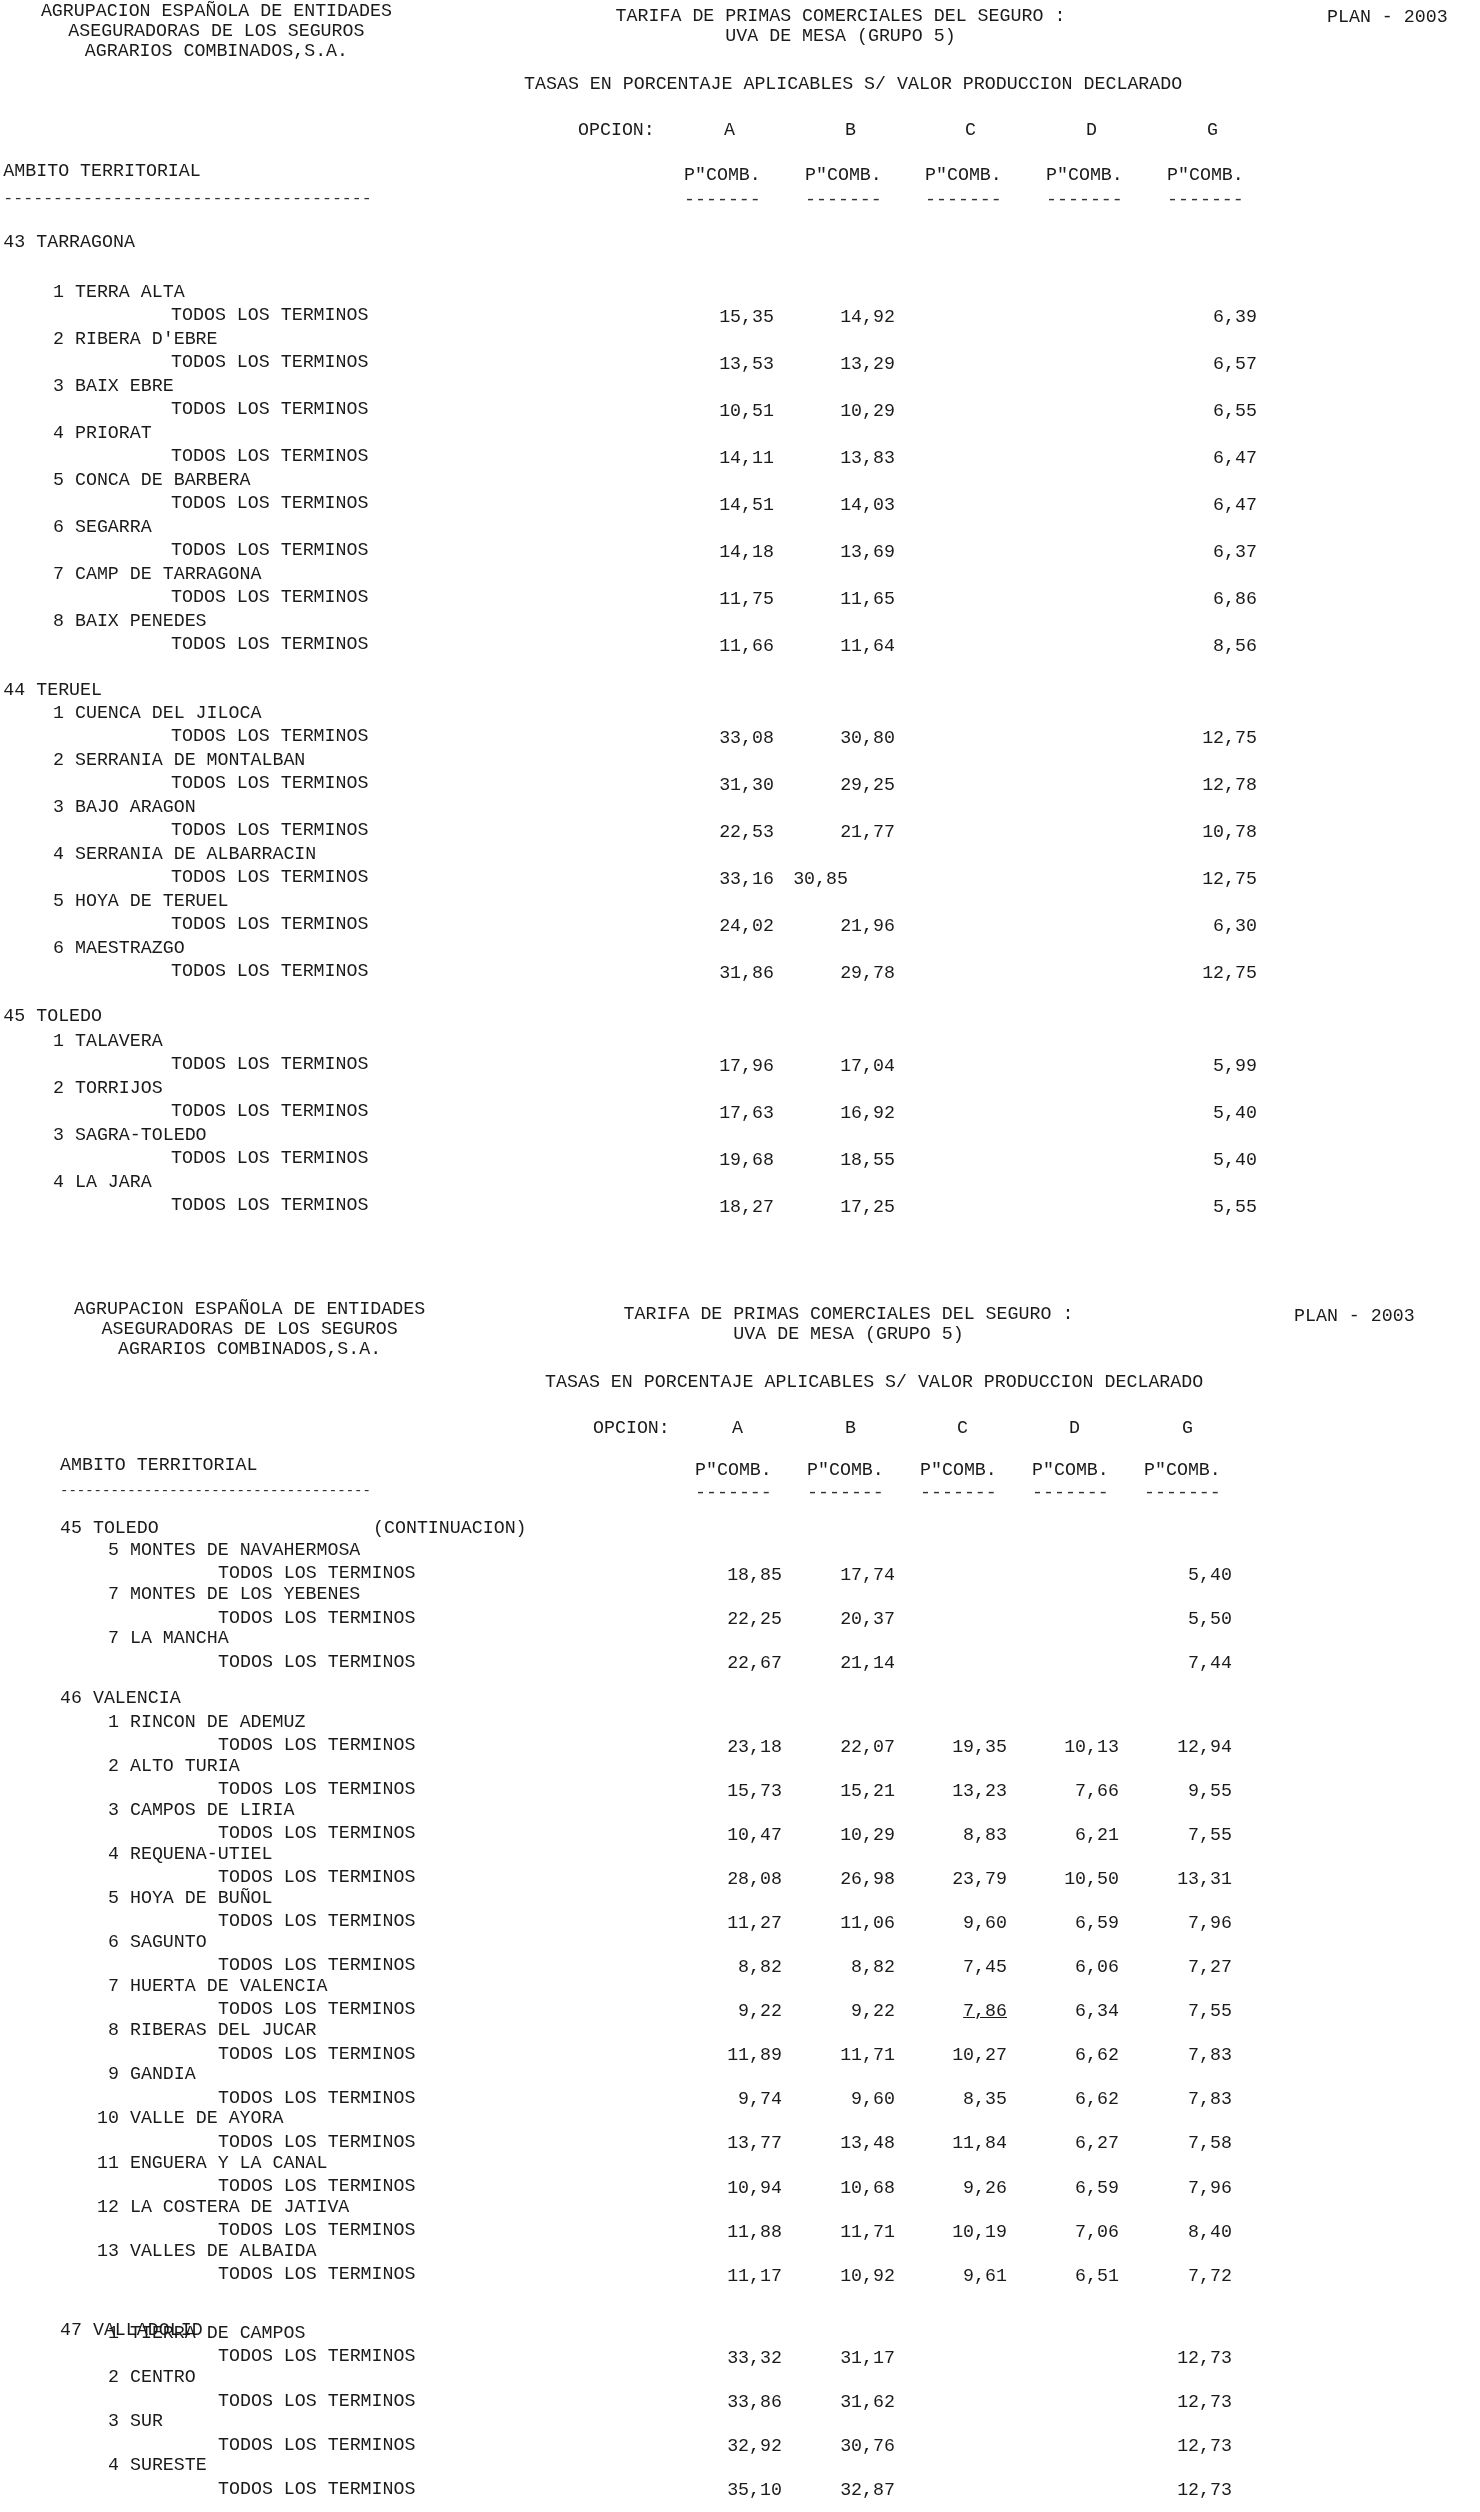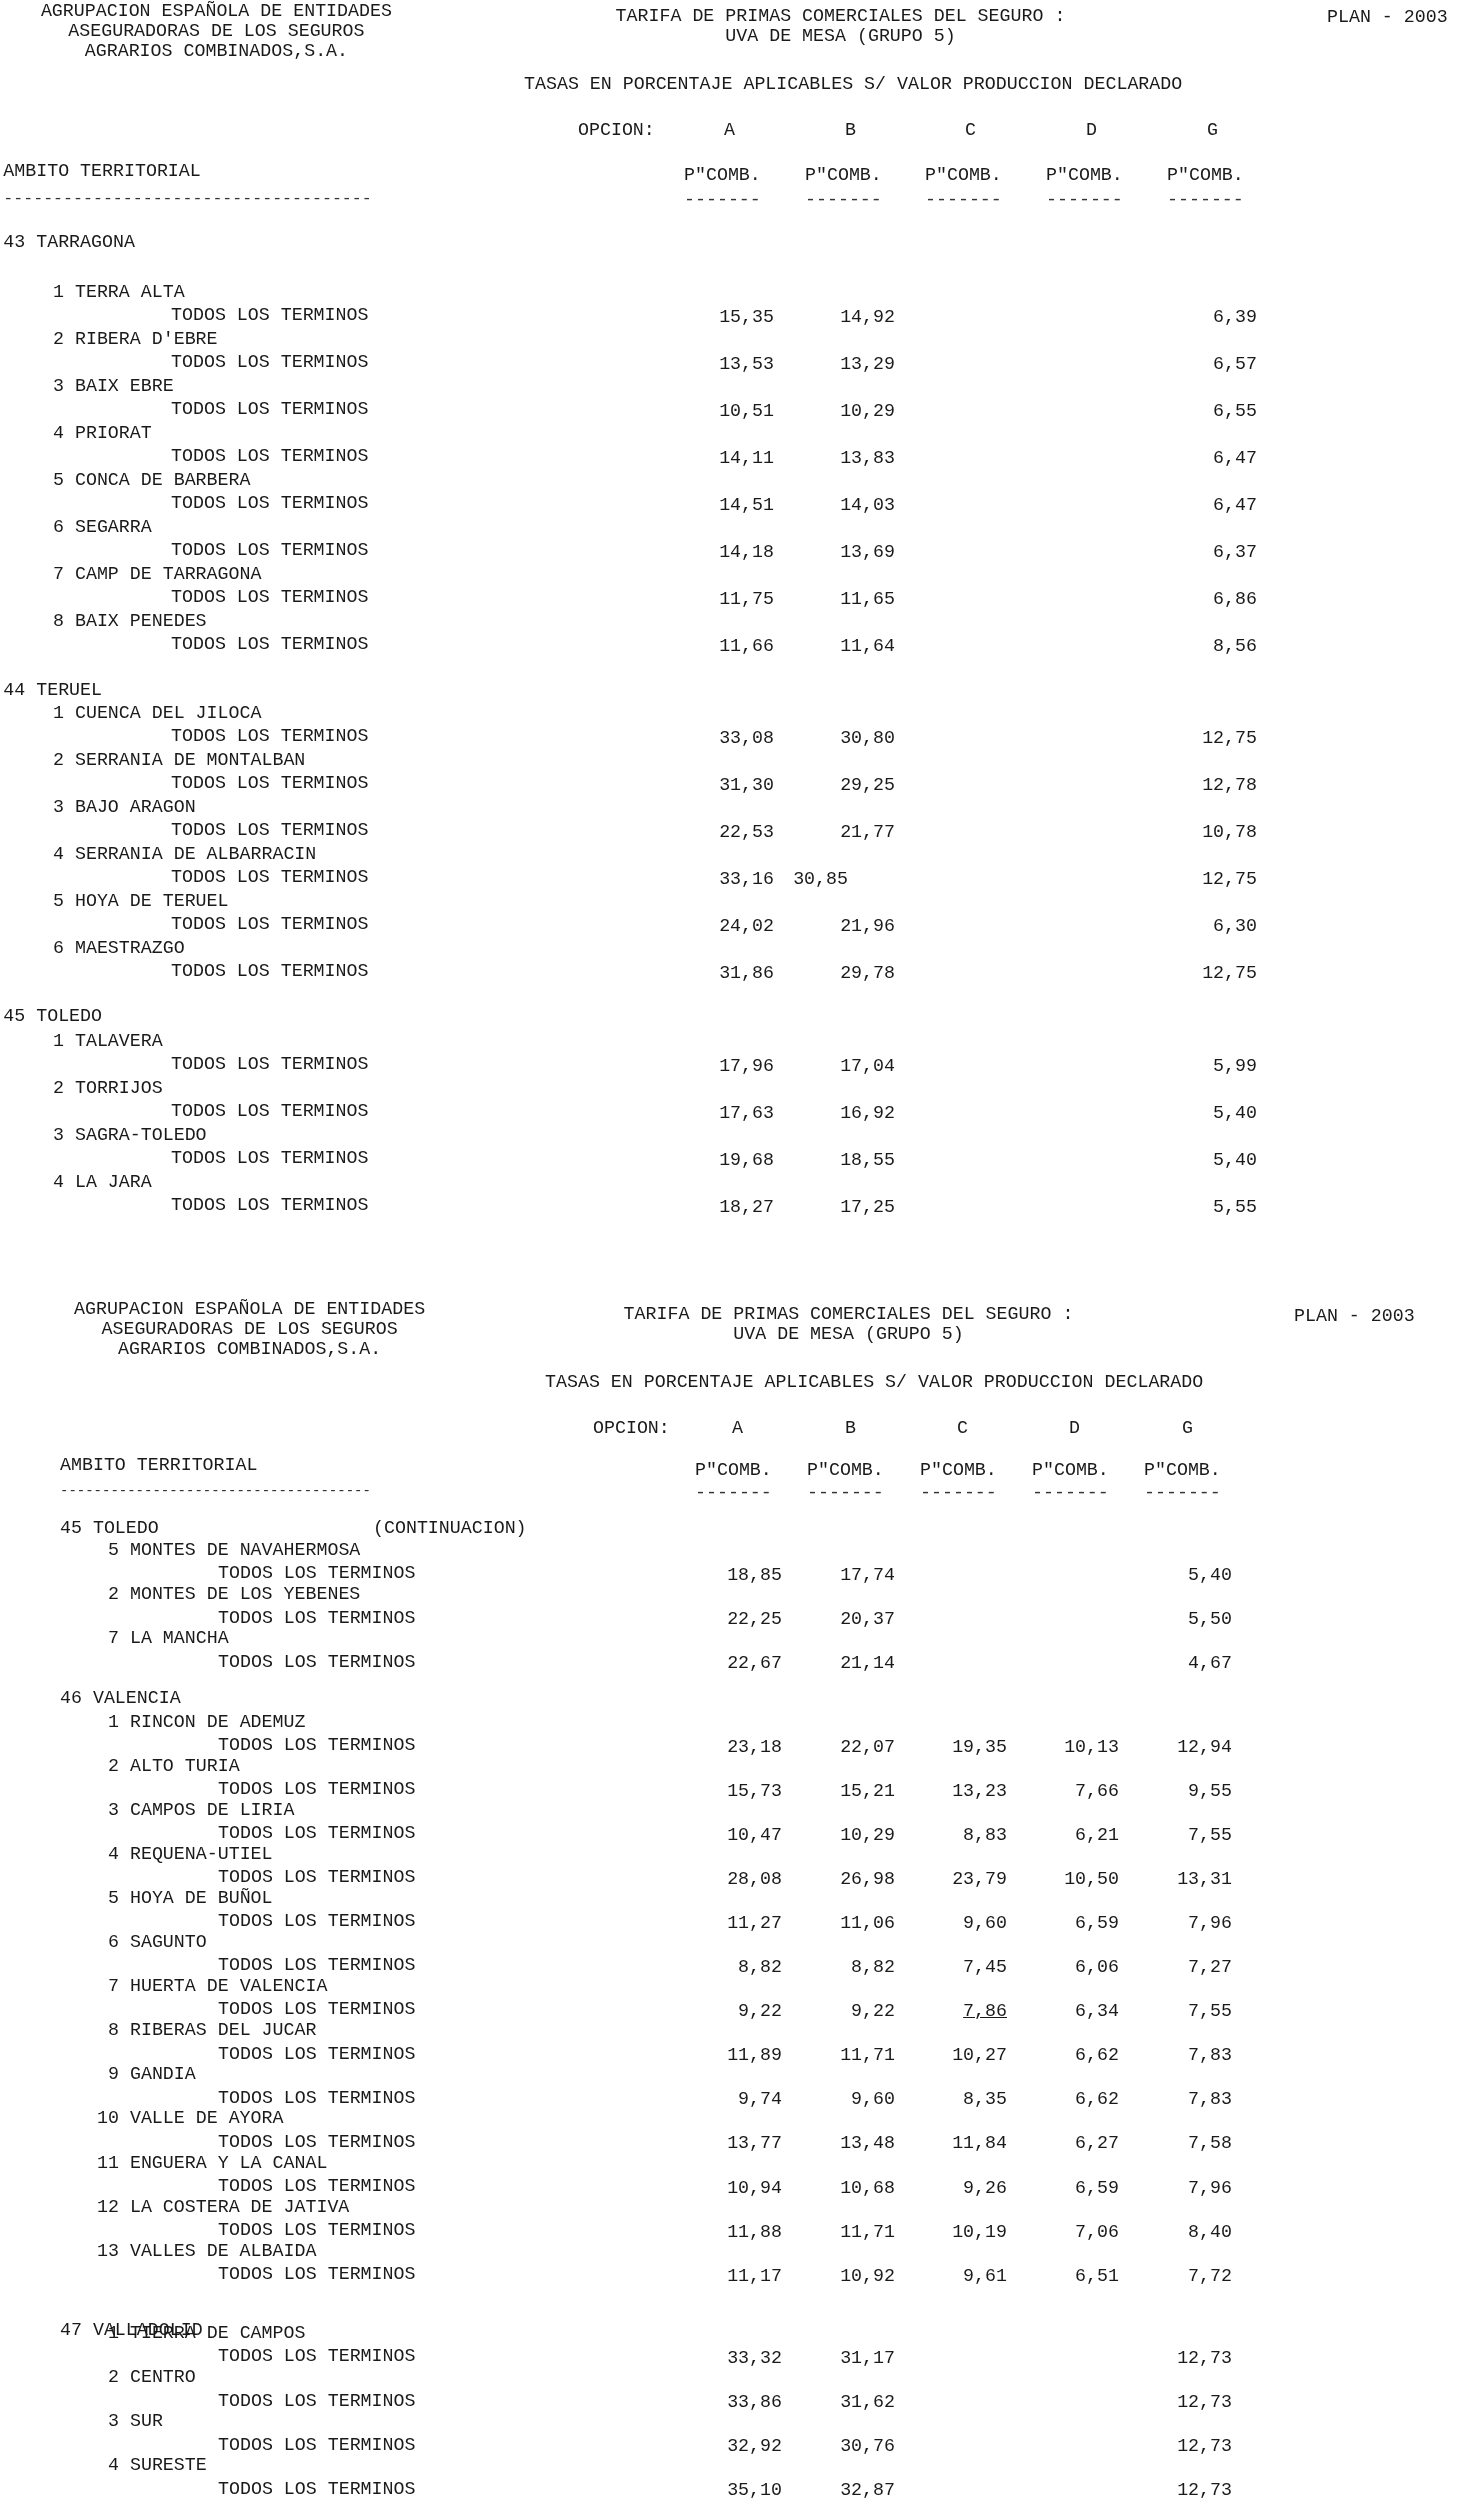--- a/index.html
+++ b/index.html
@@ -185,34 +185,34 @@
     <div class="abs num" style="left:1036px; top:1198px;"></div>
     <div class="abs num" style="left:1157px; top:1198px;">5,55</div>
     <div class="abs" style="left:60px; top:1519px;">45 TOLEDO</div>
     <div class="abs" style="left:108px; top:1541px;">5 MONTES DE NAVAHERMOSA</div>
     <div class="abs" style="left:218px; top:1564px;">TODOS LOS TERMINOS</div>
     <div class="abs num" style="left:682px; top:1566px;">18,85</div>
     <div class="abs num" style="left:795px; top:1566px;">17,74</div>
     <div class="abs num" style="left:907px; top:1566px;"></div>
     <div class="abs num" style="left:1019px; top:1566px;"></div>
     <div class="abs num" style="left:1132px; top:1566px;">5,40</div>
-    <div class="abs" style="left:108px; top:1585px;">2 MONTES DE LOS YEBENES</div>
+    <div class="abs" style="left:108px; top:1585px;">7 MONTES DE LOS YEBENES</div>
     <div class="abs" style="left:218px; top:1609px;">TODOS LOS TERMINOS</div>
     <div class="abs num" style="left:682px; top:1610px;">22,25</div>
     <div class="abs num" style="left:795px; top:1610px;">20,37</div>
     <div class="abs num" style="left:907px; top:1610px;"></div>
     <div class="abs num" style="left:1019px; top:1610px;"></div>
     <div class="abs num" style="left:1132px; top:1610px;">5,50</div>
     <div class="abs" style="left:108px; top:1629px;">7 LA MANCHA</div>
     <div class="abs" style="left:218px; top:1653px;">TODOS LOS TERMINOS</div>
     <div class="abs num" style="left:682px; top:1654px;">22,67</div>
     <div class="abs num" style="left:795px; top:1654px;">21,14</div>
     <div class="abs num" style="left:907px; top:1654px;"></div>
     <div class="abs num" style="left:1019px; top:1654px;"></div>
-    <div class="abs num" style="left:1132px; top:1654px;">4,67</div>
+    <div class="abs num" style="left:1132px; top:1654px;">7,44</div>
     <div class="abs" style="left:60px; top:1689px;">46 VALENCIA</div>
     <div class="abs" style="left:108px; top:1713px;">1 RINCON DE ADEMUZ</div>
     <div class="abs" style="left:218px; top:1736px;">TODOS LOS TERMINOS</div>
     <div class="abs num" style="left:682px; top:1738px;">23,18</div>
     <div class="abs num" style="left:795px; top:1738px;">22,07</div>
     <div class="abs num" style="left:907px; top:1738px;">19,35</div>
     <div class="abs num" style="left:1019px; top:1738px;">10,13</div>
     <div class="abs num" style="left:1132px; top:1738px;">12,94</div>
     <div class="abs" style="left:108px; top:1757px;">2 ALTO TURIA</div>
     <div class="abs" style="left:218px; top:1780px;">TODOS LOS TERMINOS</div>

